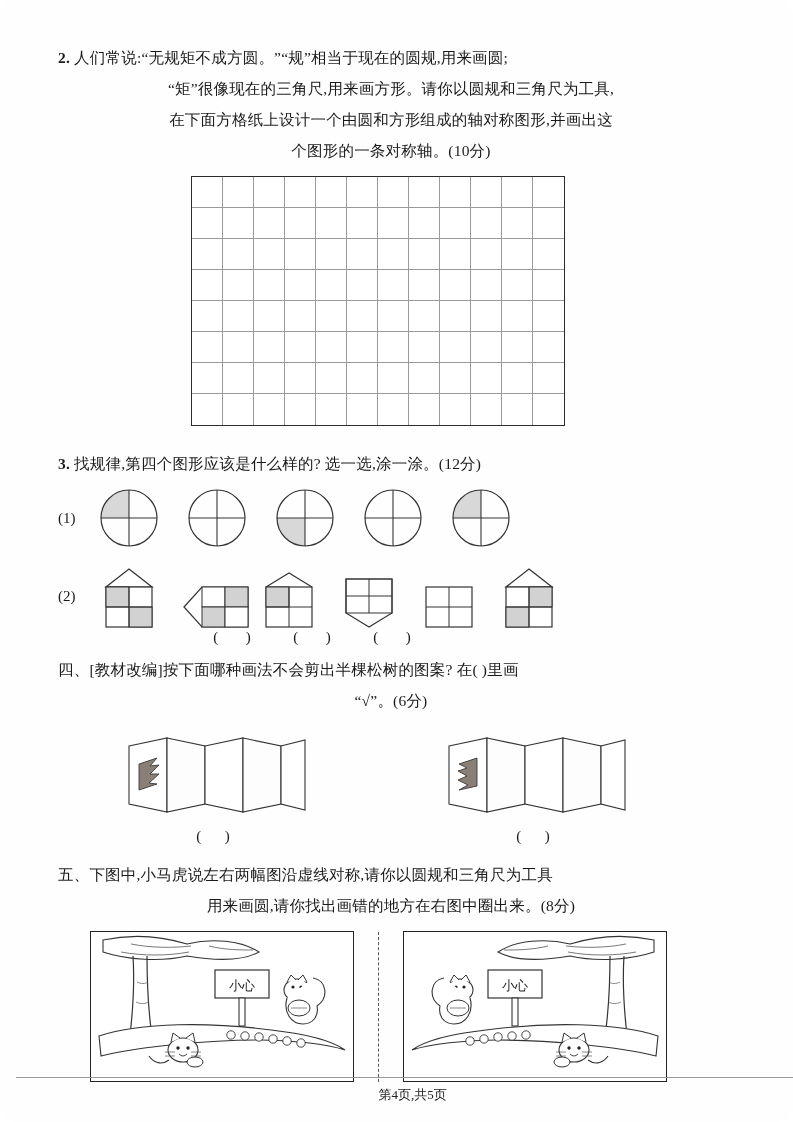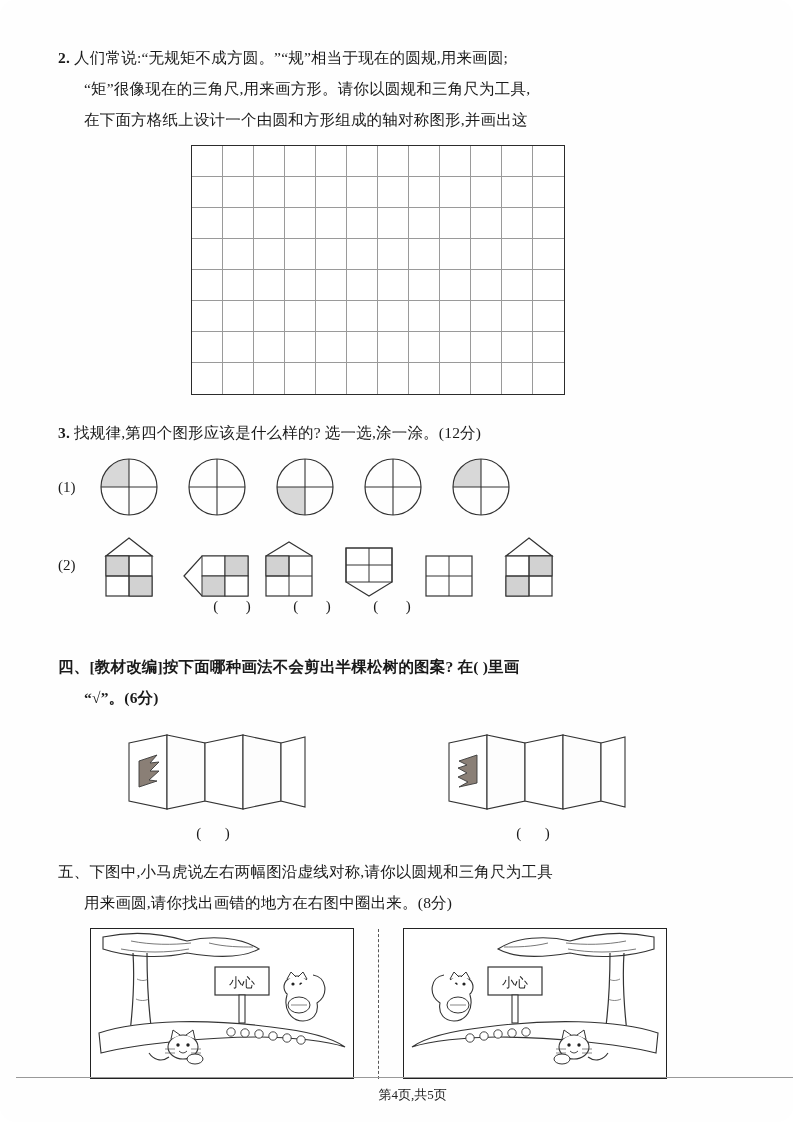--- a/index.html
+++ b/index.html
@@ -38,20 +38,21 @@
   }
   .q-num {
     font-weight: bold;
   }
   .hang {
     padding-left: 28px;
     text-indent: -28px;
   }
   .hang2 {
     padding-left: 26px;
+    text-align: center;
   }
 
   
   .gridpaper-wrap {
     margin-top: 10px;
     display: flex;
     justify-content: center;
   }
   .gridpaper {
     border: 1.4px solid #2b2b2b;
@@ -103,21 +104,21 @@
     margin-top: 2px;
     font-size: 15px;
   }
   .q3-brackets span {
     width: 80px;
     text-align: center;
     letter-spacing: 12px;
   }
 
   
-  .sec4 { margin-top: 36px; font-weight: bold; }
+  .sec4 { margin-top: 8px; }
   .fold-row {
     display: flex;
     justify-content: space-around;
     margin-top: 12px;
   }
   .fold-item { text-align: center; }
   .fold-caption {
     font-size: 15px;
     letter-spacing: 10px;
     margin-top: 4px;
@@ -163,20 +164,21 @@
 <div class="page">
   <div class="content">
 
     <div class="q-block">
       <div class="hang">
         <span class="q-num">2.</span>
         <span>人们常说:“无规矩不成方圆。”“规”相当于现在的圆规,用来画圆;</span>
       </div>
       <div class="hang2">“矩”很像现在的三角尺,用来画方形。请你以圆规和三角尺为工具,</div>
       <div class="hang2">在下面方格纸上设计一个由圆和方形组成的轴对称图形,并画出这</div>
+      <div class="hang2">个图形的一条对称轴。(10分)</div>
     </div>
 
     <div class="gridpaper-wrap">
       <div class="gridpaper" id="gridpaper" style="grid-template-columns: repeat(12, 31px); grid-template-rows: repeat(8, 31px);">
           <div class="cell"></div>
           <div class="cell"></div>
           <div class="cell"></div>
           <div class="cell"></div>
           <div class="cell"></div>
           <div class="cell"></div>

